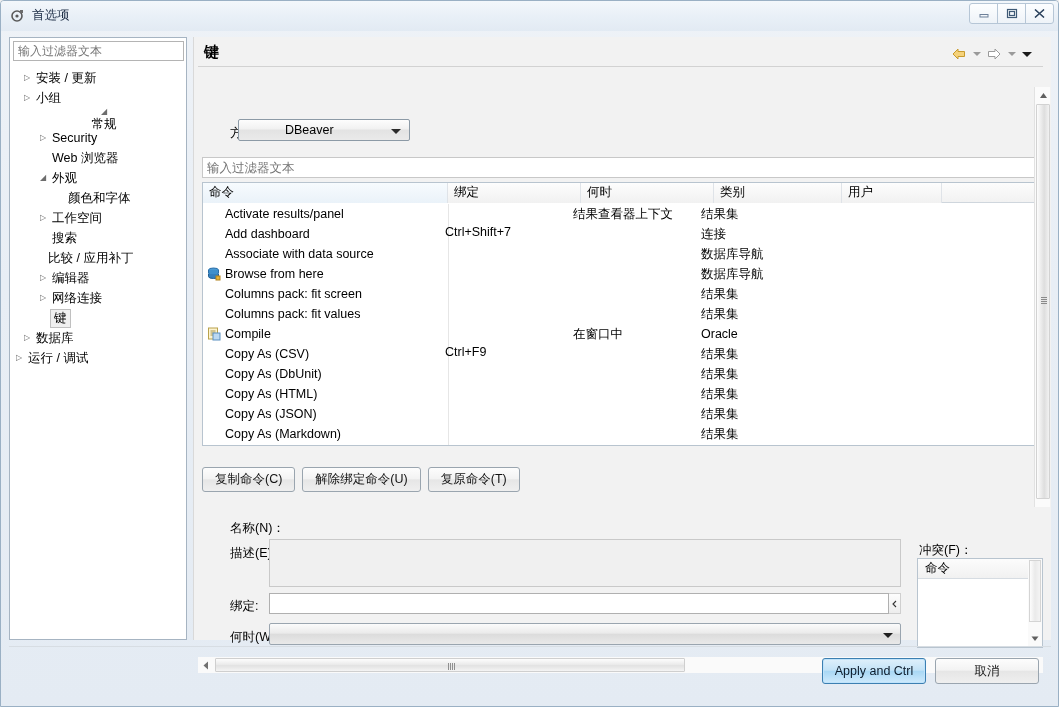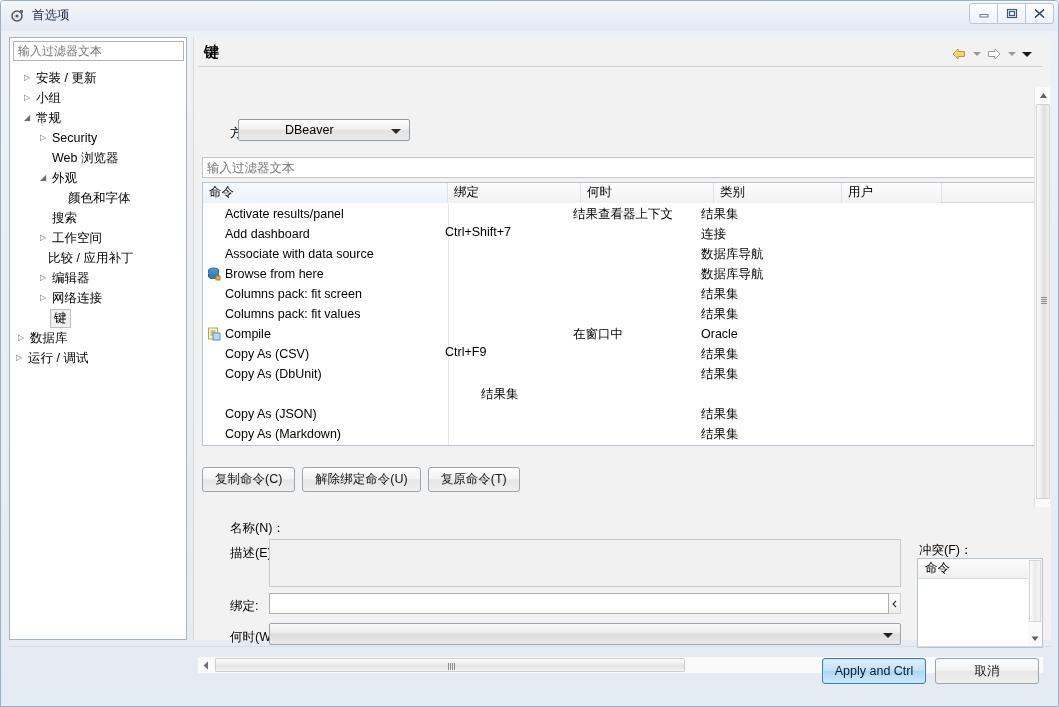--- a/index.html
+++ b/index.html
@@ -322,65 +322,65 @@
     <input class="filter-input" type="text" placeholder="输入过滤器文本" style="">
     <div class="tree" id="tree-root">
         <div class="tree-item" style="padding-left: 10px;">
           <span class="tw collapsed"></span>
           <span class="tree-label">安装 / 更新</span>
         </div>
         <div class="tree-item" style="padding-left: 10px;">
           <span class="tw collapsed"></span>
           <span class="tree-label">小组</span>
         </div>
-        <div class="tree-item" style="padding-left: 10px;">
+        <div class="tree-item" style="padding-left: 10px; flex-direction: column;">
           <span class="tw expanded"></span>
           <span class="tree-label">常规</span>
         </div>
         <div class="tree-item" style="padding-left: 26px;">
           <span class="tw collapsed"></span>
           <span class="tree-label">Security</span>
         </div>
         <div class="tree-item" style="padding-left: 26px;">
           <span class="tw"></span>
           <span class="tree-label">Web 浏览器</span>
         </div>
         <div class="tree-item" style="padding-left: 26px;">
           <span class="tw expanded"></span>
           <span class="tree-label">外观</span>
         </div>
         <div class="tree-item" style="padding-left: 42px;">
           <span class="tw"></span>
           <span class="tree-label">颜色和字体</span>
         </div>
         <div class="tree-item" style="padding-left: 26px;">
+          <span class="tw collapsed"></span>
+          <span class="tree-label">工作空间</span>
+        </div>
+        <div class="tree-item" style="padding-left: 26px;">
           <span class="tw"></span>
           <span class="tree-label">搜索</span>
-        </div>
-        <div class="tree-item" style="padding-left: 26px;">
-          <span class="tw collapsed"></span>
-          <span class="tree-label">工作空间</span>
         </div>
         <div class="tree-item" style="padding-left: 22px;">
           <span class="tw"></span>
           <span class="tree-label">比较 / 应用补丁</span>
         </div>
         <div class="tree-item" style="padding-left: 26px;">
           <span class="tw collapsed"></span>
           <span class="tree-label">编辑器</span>
         </div>
         <div class="tree-item" style="padding-left: 26px;">
           <span class="tw collapsed"></span>
           <span class="tree-label">网络连接</span>
         </div>
         <div class="tree-item selected" style="padding-left: 26px;">
           <span class="tw"></span>
           <span class="tree-label">键</span>
         </div>
-        <div class="tree-item" style="padding-left: 4px;">
+        <div class="tree-item" style="padding-left: 10px;">
           <span class="tw collapsed"></span>
           <span class="tree-label">数据库</span>
         </div>
         <div class="tree-item" style="padding-left: 2px;">
           <span class="tw collapsed"></span>
           <span class="tree-label">运行 / 调试</span>
         </div>
       </div>
   </div>
 
@@ -509,20 +509,21 @@
           <div class="crow">
             <span class="c-icon"></span>
             <span class="c-cmd">Copy As (DbUnit)</span>
             <span class="c-bind"></span>
             <span class="c-when"></span>
             <span class="c-cat">结果集</span>
             <span class="c-user"></span>
           </div>
           <div class="crow">
             <span class="c-icon"></span>
+            <span class="c-cmd">Copy As (HTML)</span>
             <span class="c-bind"></span>
             <span class="c-when"></span>
             <span class="c-cat">结果集</span>
             <span class="c-user"></span>
           </div>
           <div class="crow">
             <span class="c-icon"></span>
             <span class="c-cmd">Copy As (JSON)</span>
             <span class="c-bind"></span>
             <span class="c-when"></span>

